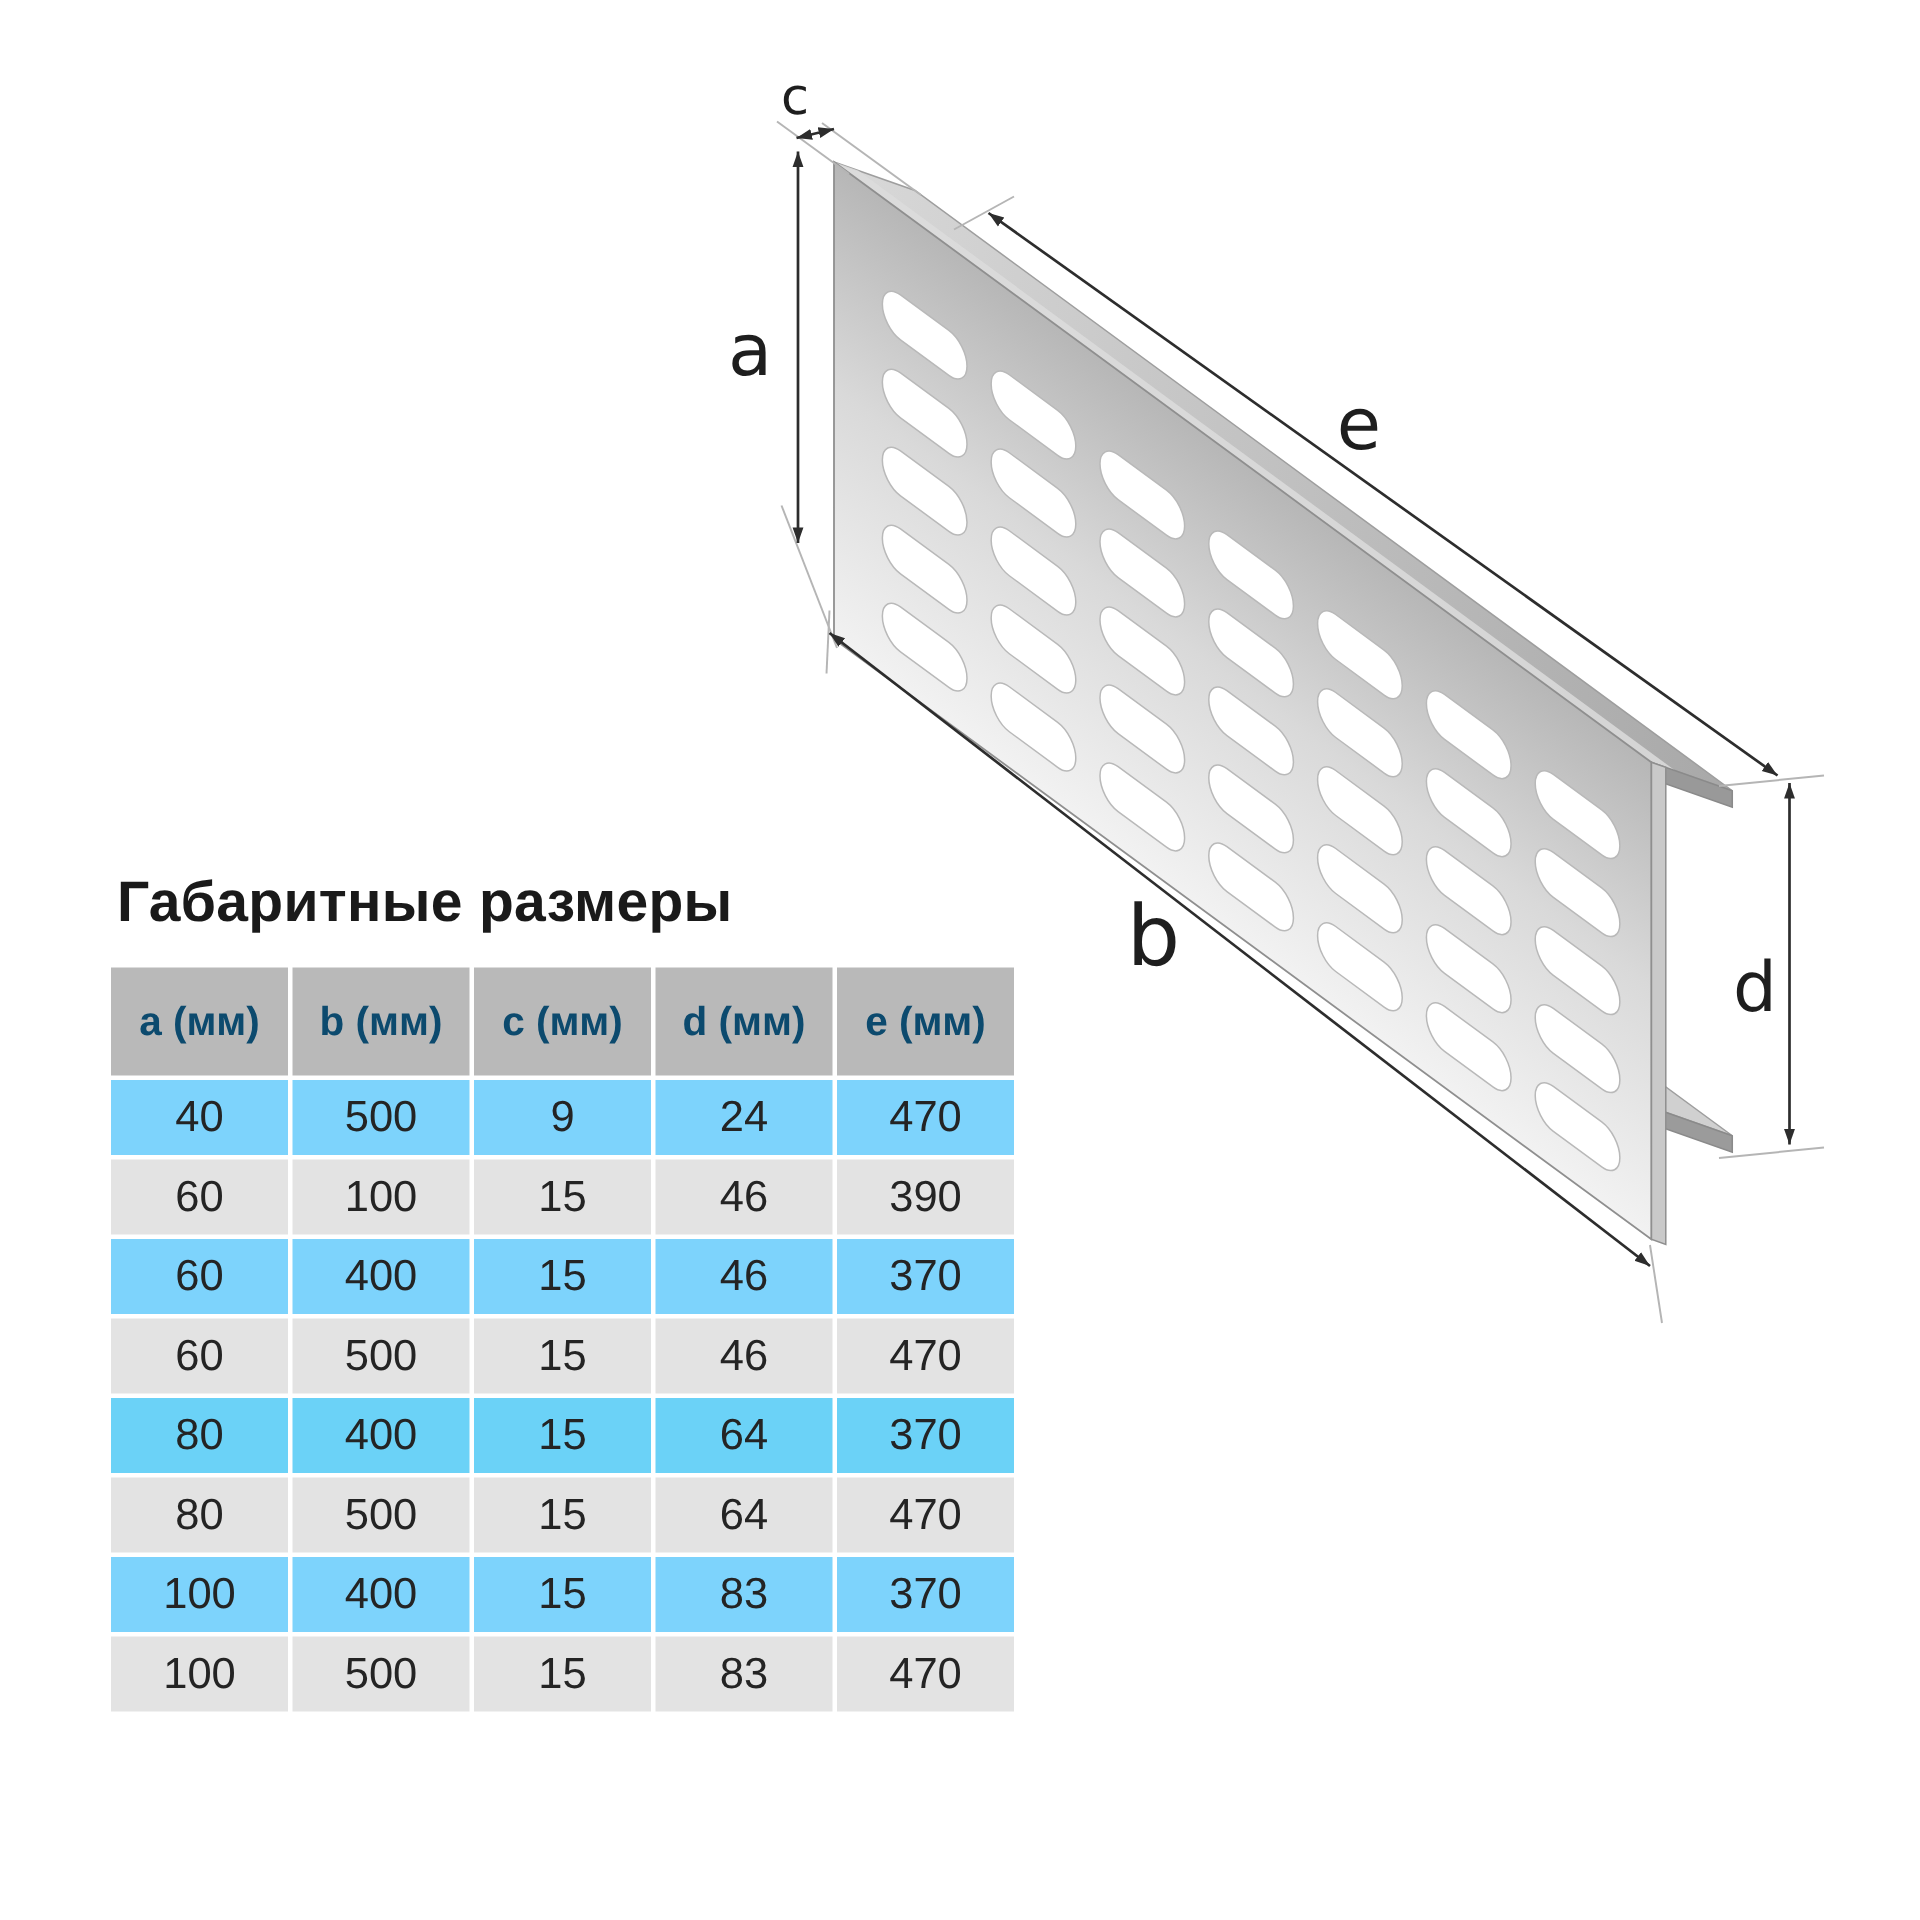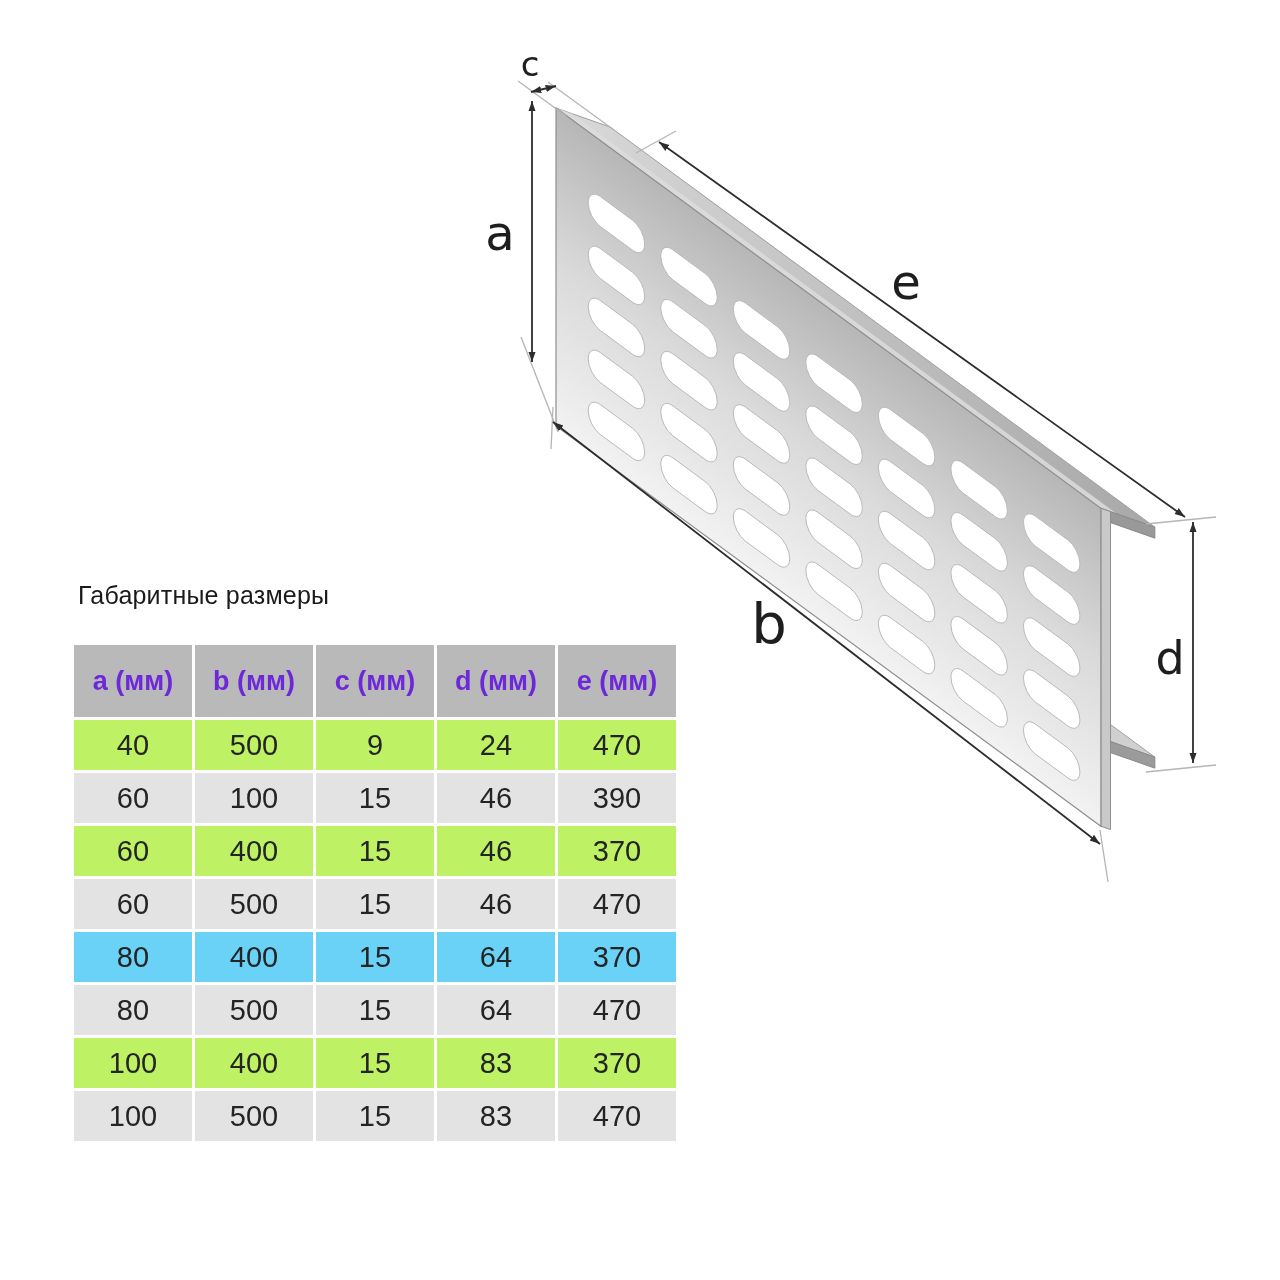--- a/index.html
+++ b/index.html
@@ -1,23 +1,23 @@
 <!DOCTYPE html>
 <html><head>
 <meta charset="utf-8">
 <style>
   html,body{margin:0;padding:0;background:#ffffff;}
   .canvas{position:relative;width:1280px;height:1280px;background:#ffffff;overflow:hidden;
           font-family:"Liberation Sans",sans-serif;}
-  .title{position:absolute;left:78px;top:581px;font-size:25px;font-weight:normal;color:#1a1a1a;
+  .title{position:absolute;left:78px;top:581px;font-size:38px;font-weight:bold;color:#1a1a1a;
          letter-spacing:0.2px;}
   .dim-table{position:absolute;left:71px;top:642px;border-collapse:separate;border-spacing:3px;}
-  .dim-table th{width:116px;height:70px;background:#b9b9b9;color:#6d28d9;
+  .dim-table th{width:116px;height:70px;background:#b9b9b9;color:#0c4a6e;
                 font-size:27px;font-weight:bold;text-align:center;vertical-align:middle;}
-  .dim-table td{width:116px;height:48px;background:#bef264;color:#242424;
+  .dim-table td{width:116px;height:48px;background:#7dd3fc;color:#242424;
                 font-size:29px;text-align:center;vertical-align:middle;}
   .dim-table tr:nth-child(even) td{background:#e3e3e3;}
   .dim-table tr.highlight td{background:#6bd2f7;}
   svg{position:absolute;left:0;top:0;}
   svg text{font-family:"DejaVu Sans","Liberation Sans",sans-serif;fill:#1e1e1e;}
   .extline{stroke:#b5b5b5;stroke-width:1.3;fill:none;}
   .dimline{stroke:#2d2d2d;stroke-width:1.8;fill:none;}
 </style>
 </head>
 <body>

